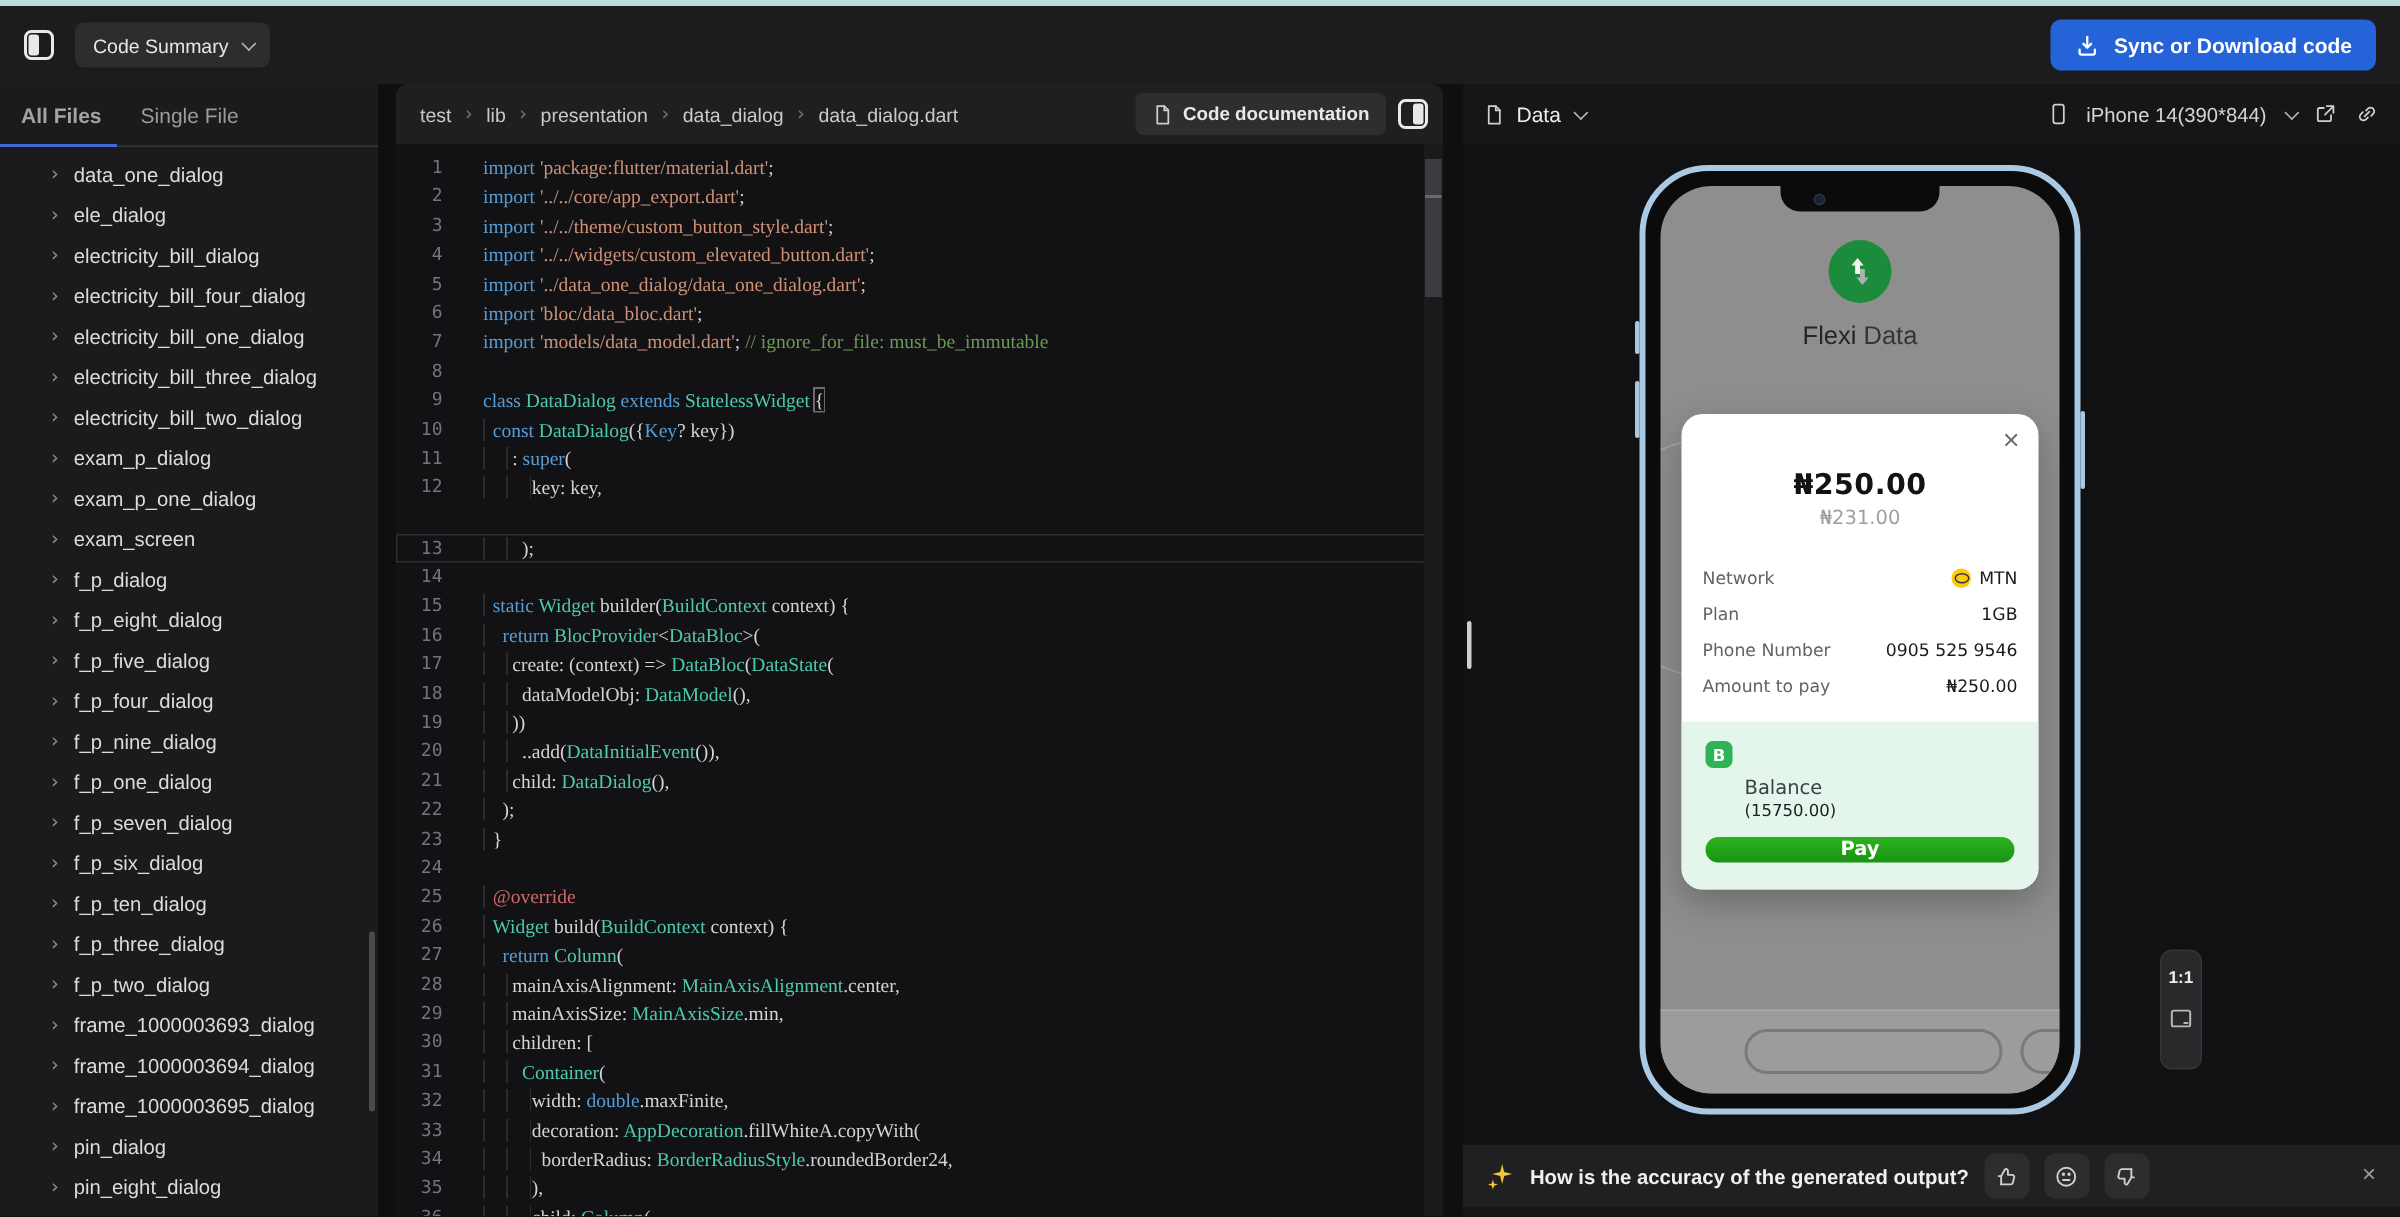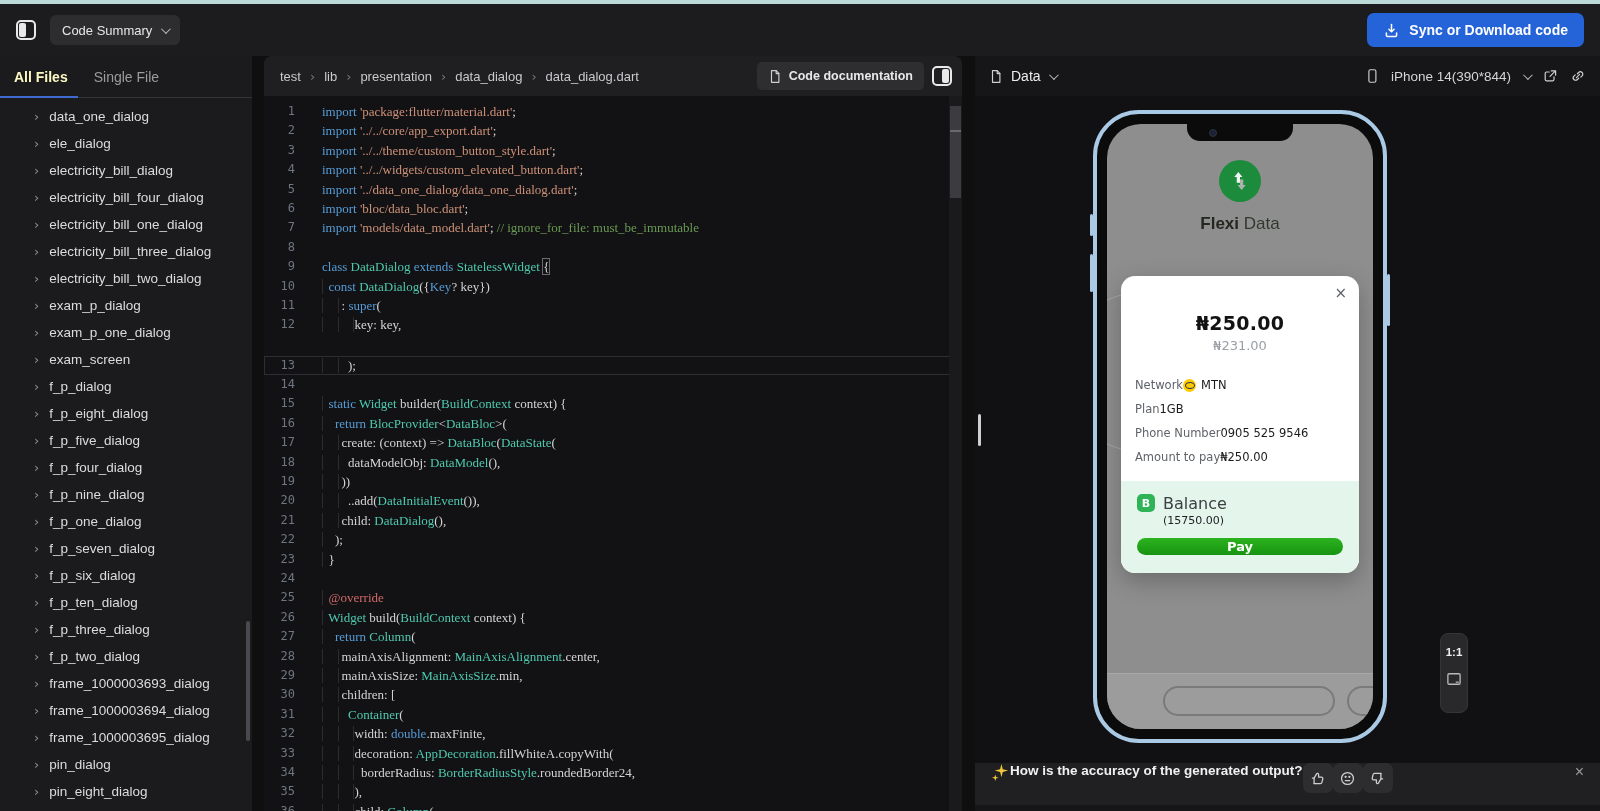--- a/index.html
+++ b/index.html
@@ -17,21 +17,21 @@
           transform:rotate(45deg) translateY(-2px); display:inline-block; flex:none; }
   .spacer { flex:1; }
   .sync-btn { background:#2563d9; border-radius:7px; height:34px; padding:0 16px; display:flex; align-items:center; gap:9px;
               color:#fff; font-size:14px; font-weight:bold; cursor:pointer; }
   
   .main { display:flex; height:755px; }
   
   .sidebar { width:252px; background:#1b1b1d; position:relative; flex:none; }
   .tabs { height:42px; display:flex; align-items:center; gap:26px; padding:0 14px; border-bottom:1px solid #343437; position:relative; }
   .tab { font-size:14px; color:#9b9b9e; cursor:pointer; height:100%; display:flex; align-items:center; position:relative; }
-  .tab.active { color:#fef9c3; font-weight:bold; }
+  .tab.active { color:#a3a3a3; font-weight:bold; }
   .tab.active::after { content:""; position:absolute; left:-14px; right:-10px; bottom:-1px; height:2px; background:#3e6ad1; }
   .file-list { padding-top:5px; overflow:hidden; height:707px; }
   .file-item { height:27px; display:flex; align-items:center; gap:10px; padding-left:34px; cursor:pointer; }
   .file-item .tchev { color:#8f8f92; font-size:13px; font-family:"DejaVu Sans", sans-serif; }
   .file-item .flabel { color:#dcdcde; font-size:13.5px; white-space:nowrap; }
   .sb-scroll { position:absolute; right:2px; top:565px; width:4px; height:120px; background:#4a4a4e; border-radius:2px; }
   .gutter { width:12px; background:#0f0f10; flex:none; }
   .gutter2 { width:13px; background:#0f0f10; flex:none; position:relative; }
   
   .editor { width:698px; flex:none; display:flex; flex-direction:column; background:#121214; border-radius:8px 8px 0 0; overflow:hidden; }
@@ -69,52 +69,52 @@
   .nub.l2 { left:-7px; top:140px; width:3px; height:38px; }
   .nub.r1 { right:-7px; top:160px; width:3px; height:52px; }
   .screen { width:100%; height:100%; border-radius:34px; background:#8e8e8f; position:relative; overflow:hidden; }
   .notch { position:absolute; top:0; left:50%; transform:translateX(-50%); width:106px; height:17px; background:#0b0b0c;
            border-radius:0 0 13px 13px; }
   .cam { position:absolute; top:5px; left:22px; width:8px; height:8px; border-radius:50%; background:#1c2230; border:1.5px solid #2c3344; }
   .arc { position:absolute; left:-46px; top:168px; width:160px; height:160px; border:1px solid rgba(255,255,255,.22); border-radius:50%; }
   .app-icon { position:absolute; top:36px; left:50%; transform:translateX(-50%); width:42px; height:42px; border-radius:50%;
               background:#1c8c3c; display:flex; align-items:center; justify-content:center; }
   .brand { position:absolute; top:90px; width:100%; text-align:center; font-size:17px; color:#23271f; }
-  .brand b { font-weight:bold; } .brand span { font-weight:normal; color:#33382f; }
+  .brand b { font-weight:normal; } .brand span { font-weight:normal; color:#33382f; }
   .card { position:absolute; top:152px; left:50%; transform:translateX(-50%); width:238px; background:#fff; border-radius:14px;
           overflow:hidden; box-shadow:0 8px 24px rgba(0,0,0,.25); font-family:"DejaVu Sans", sans-serif; }
   .card-close { position:absolute; top:8px; right:12px; color:#5f6368; font-size:15px; cursor:pointer; }
   .price { margin-top:36px; text-align:center; font-size:19px; font-weight:bold; color:#131313; letter-spacing:.3px; }
   .subprice { margin-top:4px; text-align:center; font-size:13px; color:#9aa0a6; }
   .rows { margin:20px 14px 0; }
-  .drow { height:24px; display:flex; align-items:center; }
+  .drow { height:24px; display:flex; align-items:center; justify-content:space-between; }
   .dlabel { font-size:11.5px; color:#5f6368; }
   .dvalue { font-size:11.5px; color:#1b1b1b; display:flex; align-items:center; gap:5px; }
   .mtn { width:13px; height:13px; border-radius:50%; background:#ffcc00; position:relative; display:none; }
   .mtn.show { display:inline-block; }
   .mtn::after { content:""; position:absolute; left:2px; top:3.5px; width:8px; height:5px; border:1px solid #2b3254; border-radius:50%; }
   .mint { margin-top:12px; background:#e4f6ec; padding:13px 16px 18px; }
   .balance-row { display:flex; gap:8px; align-items:flex-start; }
   .b-badge { width:18px; height:18px; border-radius:5px; background:#2eb457; color:#fff; font-size:11px; font-weight:bold;
              display:flex; align-items:center; justify-content:center; flex:none; }
   .b-texts { display:flex; flex-direction:column; }
-  .b-label { font-size:16px; color:#3c4043; }
+  .b-label { font-size:13px; color:#3c4043;margin-top:24px; }
   .b-amount { font-size:11px; color:#202124; margin-top:1px; }
   .pay-btn { margin-top:11px; height:17px; border-radius:13px; background:linear-gradient(#2cb31f,#179311);
              color:#fff; font-size:13px; font-weight:bold; display:flex; align-items:center; justify-content:center; cursor:pointer; }
   .home-band { position:absolute; left:0; right:0; bottom:0; height:56px; background:#9c9c9d; border-top:1px solid #a9a9aa; }
   .ob { position:absolute; border:2px solid rgba(60,60,60,.35); border-radius:16px; height:30px; top:12px; }
   .ob.b1 { left:56px; width:172px; }
   .ob.b2 { left:240px; width:60px; }
   
   .zoom-ctl { position:absolute; left:465px; top:537px; width:28px; height:80px; background:#29292c; border:1px solid #353538;
               border-radius:8px; display:flex; flex-direction:column; align-items:center; padding-top:12px; gap:14px; }
   .zoom-ratio { color:#ededee; font-size:11.5px; font-weight:bold; }
   
-  .feedback { height:42px; background:#202022; display:flex; align-items:flex-start; padding:0 16px; flex:none; }
+  .feedback { height:42px; background:#202022; display:flex; align-items:center; padding:0 16px; gap:10px; flex:none; }
   .fb-q { color:#f0f0f2; font-size:13.5px; font-weight:bold; }
   .fb-btn { width:30px; height:30px; background:#2d2d30; border-radius:7px; display:flex; align-items:center; justify-content:center;
             cursor:pointer; flex:none; }
   .fb-close { margin-left:auto; color:#9a9a9d; font-size:16px; cursor:pointer; }
   .bottom-strip { height:6px; background:#161618; }
 </style>
 </head>
 <body>
 
 <div class="top-strip"></div>

